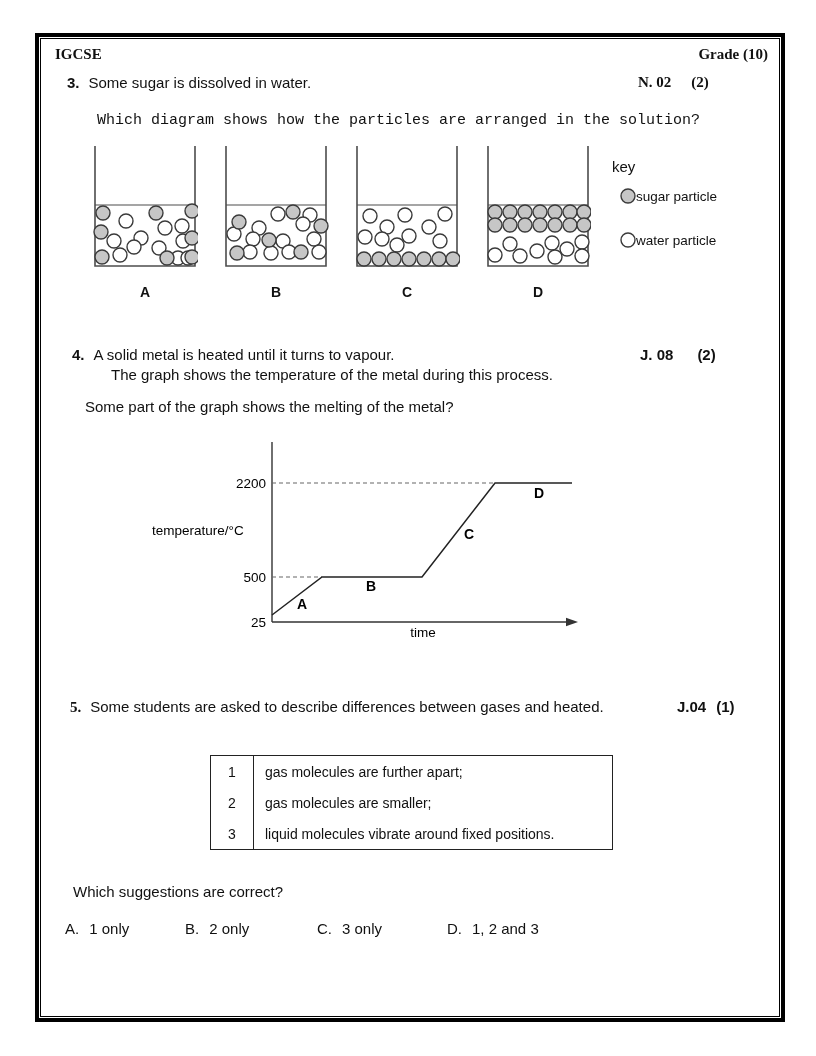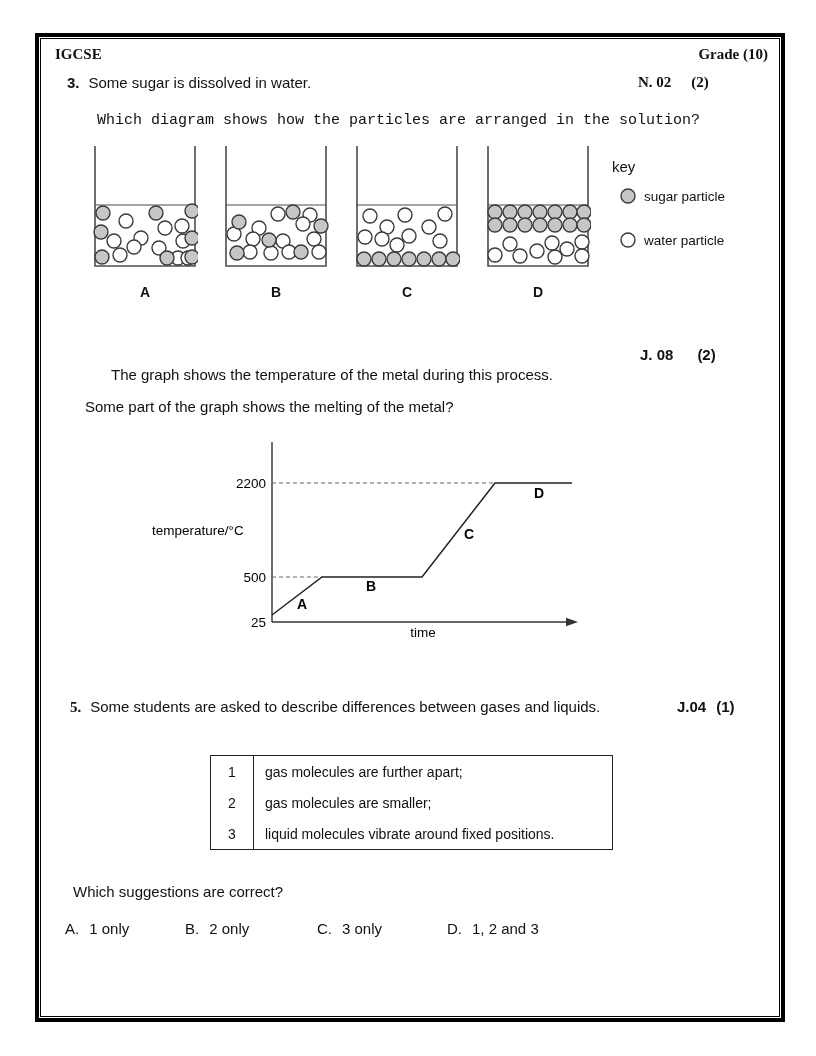--- a/index.html
+++ b/index.html
@@ -11,21 +11,21 @@
   .abs{position:absolute;white-space:nowrap;}
   .serifb{font-family:"Liberation Serif",serif;font-weight:bold;font-size:15px;}
   .sansb{font-weight:bold;}
   .qnum{font-weight:bold;margin-right:9px;}
   .qnum-serif{font-family:"Liberation Serif",serif;font-weight:bold;margin-right:9px;}
   .body15{font-size:15px;}
   .ref-gap20{margin-left:20px;}
   .ref-gap24{margin-left:24px;}
   .ref-gap10{margin-left:10px;}
   .beaker-label{width:106px;text-align:center;font-weight:bold;margin-top:14px;font-size:14px;}
-  .key-row{display:flex;align-items:center;gap:8px;font-size:13.5px;}
+  .key-row{display:flex;align-items:center;font-size:13.5px;}
   .sug-table{position:absolute;left:169px;top:716px;width:403px;height:95px;
         border:1.4px solid #222;box-sizing:border-box;display:flex;flex-direction:column;}
   .sug-row{display:flex;flex:1;align-items:center;}
   .sug-num{width:43px;align-self:stretch;display:flex;align-items:center;justify-content:center;
         border-right:1.4px solid #222;box-sizing:border-box;}
   .sug-text{padding-left:11px;}
   .opt .letter{margin-right:10px;}
   svg text{font-family:"Liberation Sans",sans-serif;}
 </style>
 </head>
@@ -159,20 +159,23 @@
         </svg>
         <span>sugar particle</span>
       </div>
       <div class="abs key-row" style="left:579px;top:193px;">
         <svg width="16" height="16" viewBox="0 0 16 16">
           <circle cx="8" cy="8" r="7" fill="#ffffff" stroke="#3a3a3a" stroke-width="1.4"></circle>
         </svg>
         <span>water particle</span>
       </div>
 
+      <div class="abs body15" style="left:31px;top:307px;">
+        <span class="qnum">4.</span><span>A solid metal is heated until it turns to vapour.</span>
+      </div>
       <div class="abs body15" style="left:46px;top:327px;margin-left:24px;">The graph shows the temperature of the metal during this process.</div>
       <div class="abs sansb body15" style="left:599px;top:307px;">
         <span>J. 08</span><span class="ref-gap24">(2)</span>
       </div>
       <div class="abs body15" style="left:44px;top:359px;">Some part of the graph shows the melting of the metal?</div>
 
       <svg class="abs" style="left:99px;top:391px;" width="460" height="210" viewBox="0 0 460 210">
         <line x1="132" y1="12" x2="132" y2="192" stroke="#333" stroke-width="1.4"></line>
         <line x1="132" y1="192" x2="430" y2="192" stroke="#333" stroke-width="1.4"></line>
         <polygon points="438,192 426,187.8 426,196.2" fill="#333"></polygon>
@@ -184,21 +187,21 @@
         <text x="126" y="196.5" text-anchor="end" font-size="13.5">25</text>
         <text x="12" y="105" font-size="13.5">temperature/°C</text>
         <text x="283" y="207" text-anchor="middle" font-size="13.5">time</text>
         <text x="162" y="179" text-anchor="middle" font-size="14" font-weight="bold">A</text>
         <text x="231" y="161" text-anchor="middle" font-size="14" font-weight="bold">B</text>
         <text x="329" y="109" text-anchor="middle" font-size="14" font-weight="bold">C</text>
         <text x="399" y="68" text-anchor="middle" font-size="14" font-weight="bold">D</text>
       </svg>
 
       <div class="abs body15" style="left:29px;top:659px;">
-        <span class="qnum-serif">5.</span><span>Some students are asked to describe differences between gases and liquids.</span>
+        <span class="qnum-serif">5.</span><span>Some students are asked to describe differences between gases and heated.</span>
       </div>
       <div class="abs sansb body15" style="left:636px;top:659px;">
         <span>J.04</span><span class="ref-gap10">(1)</span>
       </div>
 
       <div class="sug-table">
         <div class="sug-row">
           <div class="sug-num">1</div>
           <div class="sug-text">gas molecules are further apart;</div>
         </div>

